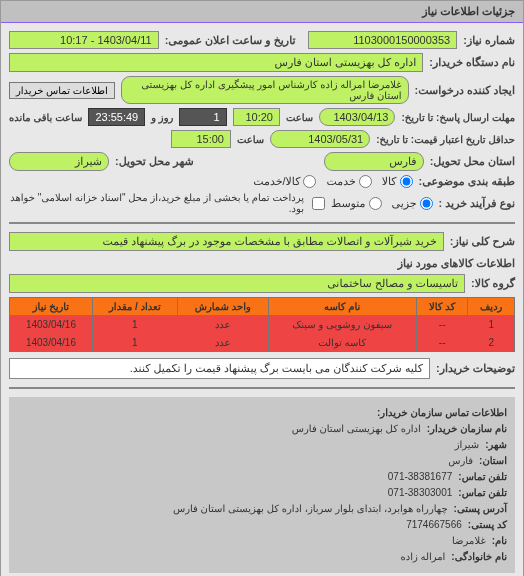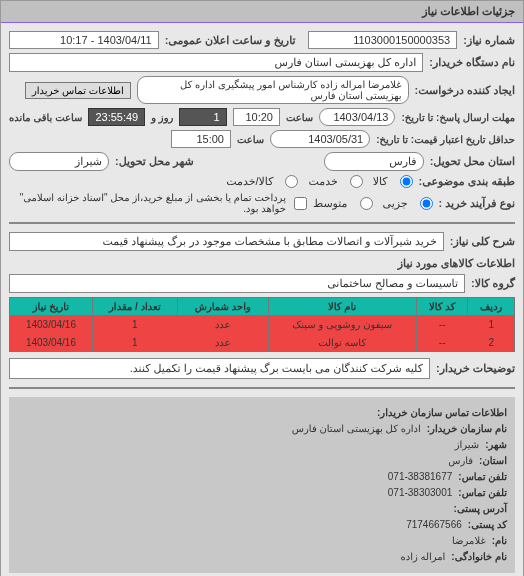--- a/index.html
+++ b/index.html
@@ -27,21 +27,21 @@
   align-items: center;
   margin-bottom: 4px;
   gap: 6px;
 }
 .lbl {
   font-weight: bold;
   color: #444;
   white-space: nowrap;
 }
 .field {
-  background: #ffffff;
+  background: #bef264;
   border: 1px solid #888;
   padding: 2px 6px;
   min-height: 18px;
   display: inline-flex;
   align-items: center;
 }
 .f-sm { width: 60px; }
 .f-md { width: 100px; border-radius: 9px; }
 .f-lg { width: 150px; }
 .f-xl { flex: 1; min-width: 200px; }
@@ -49,42 +49,41 @@
   background: #555;
   color: #fff;
   border: 1px solid #333;
 }
 .btn-link {
   background: #ddd;
   border: 1px solid #777;
   padding: 2px 6px;
   cursor: pointer;
   font-size: 10px;
-  margin-left: 16px;
 }
 .section-sep {
   border-top: 2px solid #888;
   margin: 8px 0;
 }
 .radio-grp { display: flex; gap: 10px; align-items: center; }
-.radio-grp label { display: flex; align-items: center; gap: 12px; }
+.radio-grp label { display: flex; align-items: center; gap: 3px; }
 .radio-grp input[type=radio] { vertical-align: middle; }
 .chk { display: flex; align-items: center; gap: 8px; }
 table.data {
   width: 100%;
   border-collapse: collapse;
   margin-top: 4px;
 }
 table.data th, table.data td {
   border: 1px solid #777;
   padding: 3px 6px;
   text-align: center;
   font-size: 10px;
 }
-table.data th { background: #14b8a6; font-weight: bold; }
+table.data th { background: #f97316; font-weight: bold; }
 table.data td { background: #ef4444; }
 .info-block {
   background: #c8c8c8;
   padding: 8px;
   font-size: 10px;
   line-height: 1.6;
 }
 .info-block .irow { display: flex; gap: 6px; }
 .info-block .ilbl { font-weight: bold; }
 .tiny { font-size: 10px; border-radius: 9px; }
@@ -195,21 +194,21 @@
     <div class="row" style="margin-top:4px">
       <span class="lbl">گروه کالا:</span>
       <span class="field f-xl">تاسیسات و مصالح ساختمانی</span>
     </div>
 
     <table class="data">
       <thead>
           <tr>
         <th>ردیف</th>
         <th>کد کالا</th>
-        <th>نام کالا</th>
+        <th>نام کاسه</th>
         <th>واحد شمارش</th>
         <th>تعداد / مقدار</th>
         <th>تاریخ نیاز</th>
       </tr>
         </thead>
       <tbody>
         <tr>
           <td>1</td>
           <td>--</td>
           <td>سیفون روشویی و سینک</td>
@@ -252,20 +251,21 @@
       <div class="irow">
           <span class="ilbl">تلفن تماس:</span>
           <span>071-38381677</span>
         </div>
       <div class="irow">
           <span class="ilbl">تلفن تماس:</span>
           <span>071-38303001</span>
         </div>
       <div class="irow">
           <span class="ilbl">آدرس پستی:</span>
+          <span>چهارراه هوابرد، ابتدای بلوار سرباز، اداره کل بهزیستی استان فارس</span>
         </div>
       <div class="irow">
           <span class="ilbl">کد پستی:</span>
           <span>7174667566</span>
         </div>
       <div class="irow">
           <span class="ilbl">نام:</span>
           <span>غلامرضا</span>
         </div>
       <div class="irow">

